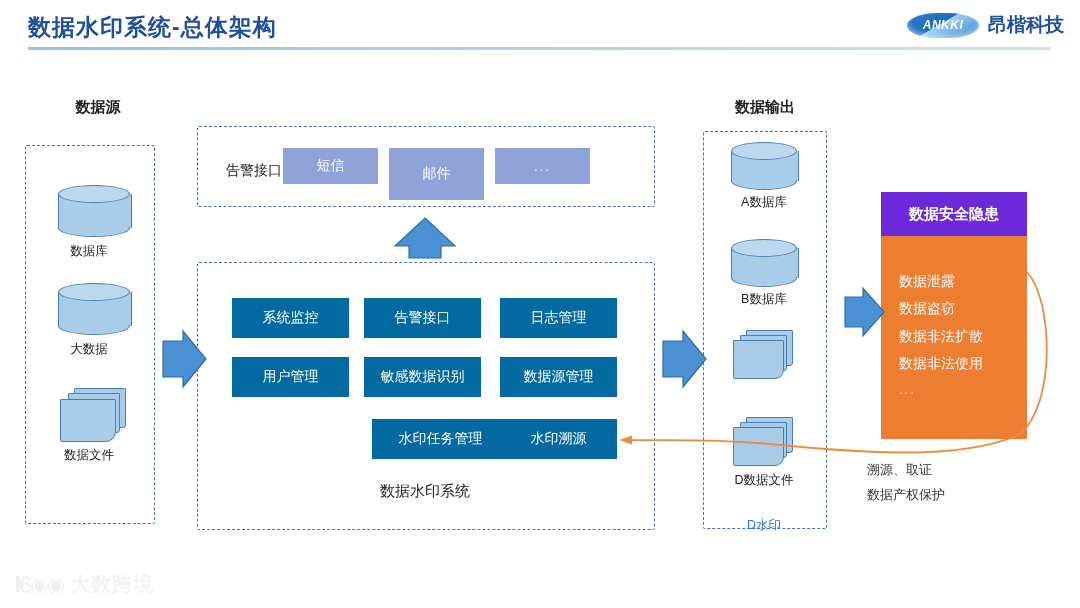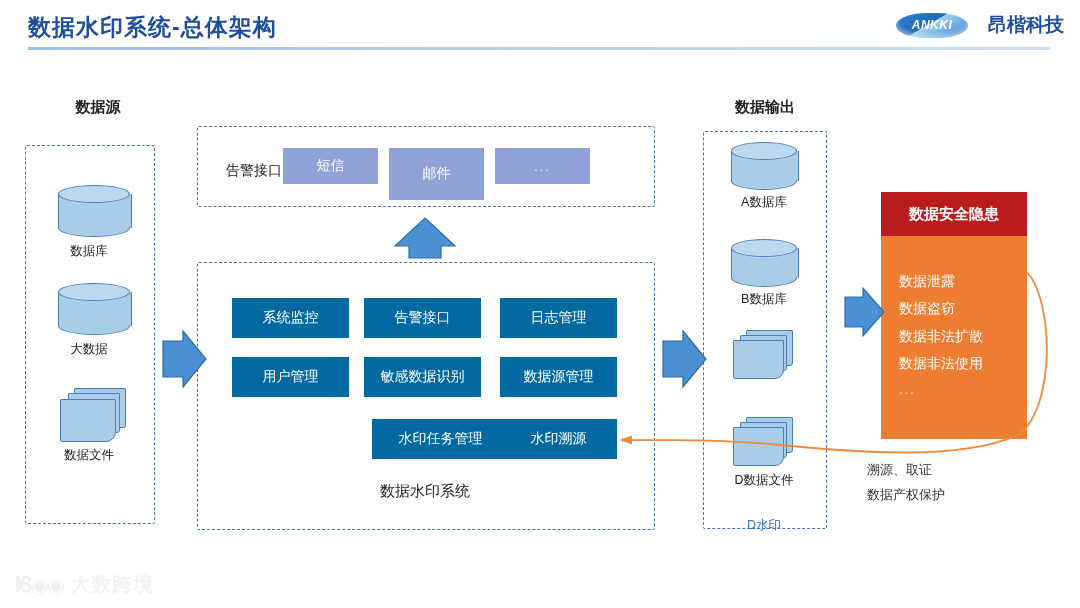--- a/index.html
+++ b/index.html
@@ -12,21 +12,21 @@
 
   
   .hdr-title{
     position:absolute;left:28px;top:12px;
     font-size:23px;font-weight:bold;color:#1F4E9C;letter-spacing:1px;
   }
   .hdr-rule{
     position:absolute;left:28px;top:47px;width:1022px;height:3px;
     background:linear-gradient(to right,#9cc0e4,#cfe0f2);
   }
-  .logo{position:absolute;right:16px;top:12px;display:flex;align-items:center;gap:20px;}
+  .logo{position:absolute;right:16px;top:12px;display:flex;align-items:center;gap:9px;}
   .logo-mark{
     position:relative;width:72px;height:25px;
     background:linear-gradient(150deg,#2f7fd0 0%,#1d6bbd 45%,#9fd2f2 46%,#2f7fd0 100%);
     border-radius:50%/60%;
     display:flex;align-items:center;justify-content:center;
     box-shadow:inset 0 -3px 5px rgba(255,255,255,.45);
   }
   .logo-mark span{
     font-size:12px;font-weight:bold;font-style:italic;color:#fff;letter-spacing:.5px;
   }
@@ -81,21 +81,21 @@
     position:absolute;background:#0369a1;color:#fff;font-size:14px;
     display:flex;align-items:center;justify-content:center;
   }
   .core-label{
     position:absolute;font-size:15px;color:#222;width:100%;text-align:center;
   }
 
   
   .risk{position:absolute;left:881px;top:192px;width:146px;height:247px;background:#ED7D31;}
   .risk-hd{
-    height:44px;background:#b91c1c;color:#fff;font-size:15px;font-weight:bold;
+    height:44px;background:#6d28d9;color:#fff;font-size:15px;font-weight:bold;
     display:flex;align-items:center;justify-content:center;
   }
   .risk-list{padding:16px 0 0 18px;}
   .risk-list li{
     list-style:none;color:#fff;font-size:14px;line-height:1.95;
   }
   .risk-list li.dots{color:#ffdcc2;letter-spacing:2px;font-size:13px;}
 
   
   .trace-cap{

